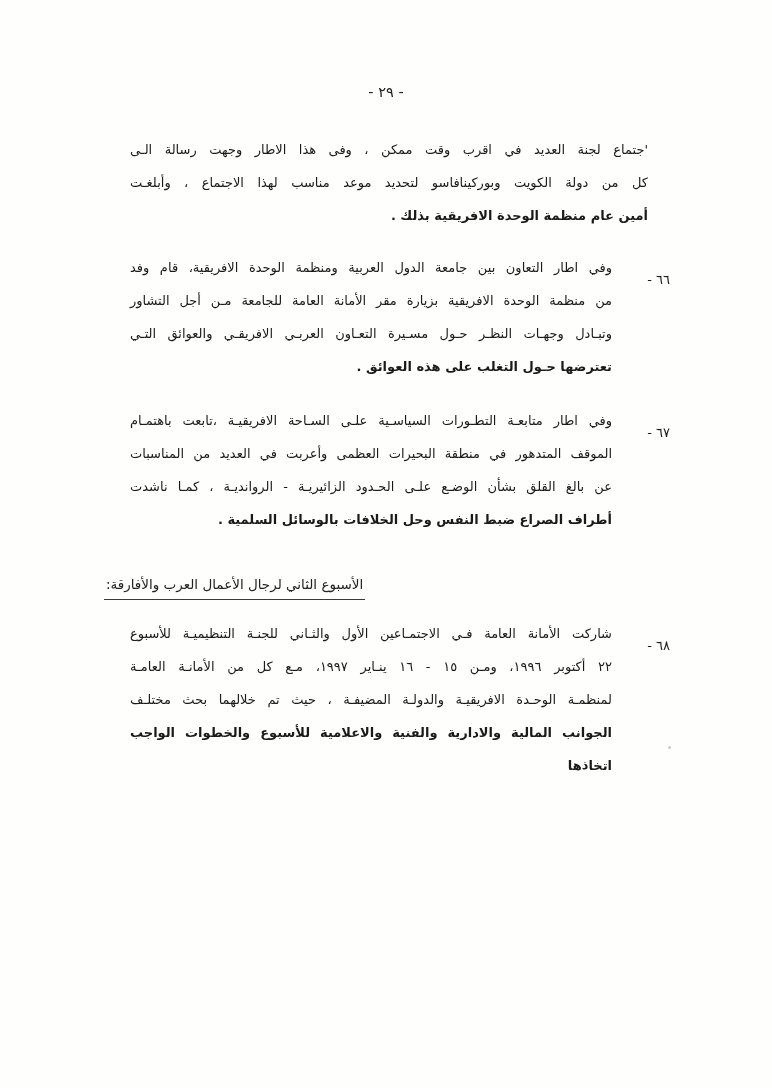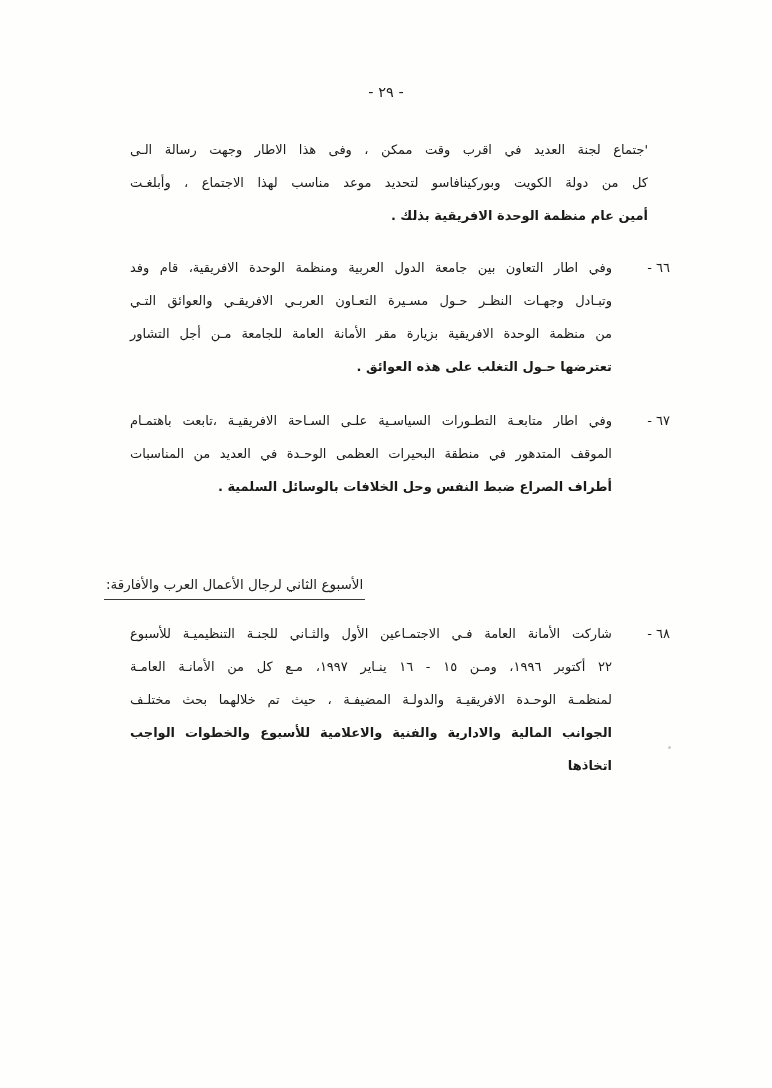--- a/index.html
+++ b/index.html
@@ -35,21 +35,21 @@
     font-size: 13px;
     line-height: 33px;
     text-align: right;
   }
   .para.numbered {
     right: 160px;
     width: 482px;
   }
   .pnum {
     position: absolute;
-    top: 0;
+    top: 12px;
     right: -58px;
     width: 54px;
     direction: rtl;
     white-space: nowrap;
     line-height: 33px;
   }
   .line {
     height: 33px;
     text-align: justify;
     text-align-last: justify;
@@ -90,29 +90,30 @@
 
   <div class="para" style="top:133px">
     <div class="line">'جتماع لجنة العديد في اقرب وقت ممكن ، وفى هذا الاطار وجهت رسالة الـى</div>
     <div class="line">كل من دولة الكويت وبوركينافاسو لتحديد موعد مناسب لهذا الاجتماع ، وأبلغـت</div>
     <div class="line last">أمين عام منظمة الوحدة الافريقية بذلك .</div>
   </div>
 
   <div class="para numbered" style="top:251px">
     <span class="pnum">٦٦ -</span>
     <div class="line">وفي اطار التعاون بين جامعة الدول العربية ومنظمة الوحدة الافريقية، قام وفد</div>
+    <div class="line">من منظمة الوحدة الافريقية بزيارة مقر الأمانة العامة للجامعة مـن أجل التشاور</div>
     <div class="line">وتبـادل وجهـات النظـر حـول مسـيرة التعـاون العربـي الافريقـي والعوائق التـي</div>
-    <div class="line">من منظمة الوحدة الافريقية بزيارة مقر الأمانة العامة للجامعة مـن أجل التشاور</div>
     <div class="line last">تعترضها حـول التغلب على هذه العوائق .</div>
   </div>
 
   <div class="para numbered" style="top:404px">
     <span class="pnum">٦٧ -</span>
     <div class="line">وفي اطار متابعـة التطـورات السياسـية علـى السـاحة الافريقيـة ،تابعت باهتمـام</div>
-    <div class="line">الموقف المتدهور في منطقة البحيرات العظمى الوحـدة في العديد من المناسبات</div>
+    <div class="line">الموقف المتدهور في منطقة البحيرات العظمى وأعربت في العديد من المناسبات</div>
+    <div class="line">عن بالغ القلق بشأن الوضـع علـى الحـدود الزائيريـة - الروانديـة ، كمـا ناشدت</div>
     <div class="line last">أطراف الصراع ضبط النفس وحل الخلافات بالوسائل السلمية .</div>
   </div>
 
   <div class="section-heading">الأسبوع الثاني لرجال الأعمال العرب والأفارقة:</div>
 
   <div class="para numbered" style="top:617px">
     <span class="pnum">٦٨ -</span>
     <div class="line">شاركت الأمانة العامة فـي الاجتمـاعين الأول والثـاني للجنـة التنظيميـة للأسبوع</div>
     <div class="line">٢٢ أكتوبر ١٩٩٦، ومـن ١٥ - ١٦ ينـاير ١٩٩٧، مـع كل من الأمانـة العامـة</div>
     <div class="line">لمنظمـة الوحـدة الافريقيـة والدولـة المضيفـة ، حيث تم خلالهما بحث مختلـف</div>

